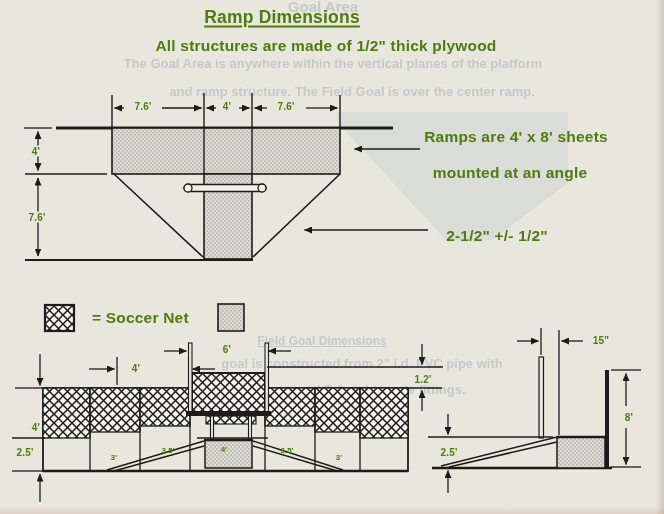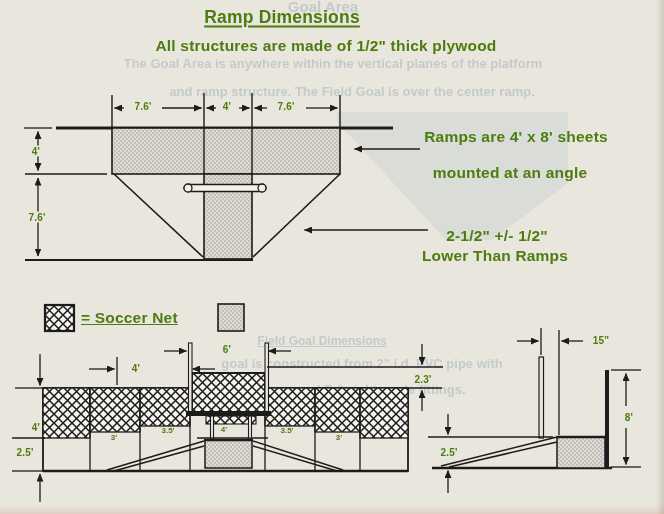--- a/index.html
+++ b/index.html
@@ -11,21 +11,21 @@
   .ghostlayer{position:absolute;inset:0;z-index:1;}
   svg.draw{position:absolute;left:0;top:0;z-index:2;}
   .labels{position:absolute;inset:0;z-index:3;}
   .lb{
     position:absolute;transform:translate(-50%,-50%);
     white-space:nowrap;font-weight:bold;color:#4d7c0f;letter-spacing:.2px;
   }
   .lb-title{font-size:17.5px;text-decoration:underline;text-decoration-thickness:2px;text-underline-offset:3px;}
   .lb-txt{font-size:15.5px;}
   .lb-dim{font-size:10px;}
-  .lb-sm{font-size:8px;letter-spacing:0;}
+  .lb-sm{font-size:8px;letter-spacing:0;margin-top:20px;}
   .lb-left{transform:translateY(-50%);}
   .onLine{background:#e9e6dd;padding:0 2px;}
   .ghost{
     position:absolute;transform:translate(-50%,-50%);
     white-space:nowrap;font-weight:bold;color:#7d95a9;opacity:.34;
     filter:blur(.4px);
   }
   .ghost-h1{font-size:15px;}
   .ghost-ln{font-size:13px;}
   .ghost-h2{font-size:12px;text-decoration:underline;}
@@ -166,27 +166,26 @@
 
     <div class="lb lb-dim" style="left:143px;top:106px;">7.6'</div>
     <div class="lb lb-dim" style="left:227px;top:106px;">4'</div>
     <div class="lb lb-dim" style="left:286px;top:106px;">7.6'</div>
     <div class="lb lb-dim onLine" style="left:36px;top:151px;">4'</div>
     <div class="lb lb-dim onLine" style="left:37px;top:217px;">7.6'</div>
 
     <div class="lb lb-txt" style="left:516px;top:137px;">Ramps are 4' x 8' sheets</div>
     <div class="lb lb-txt" style="left:510px;top:173px;">mounted at an angle</div>
     <div class="lb lb-txt" style="left:497px;top:236px;">2-1/2" +/- 1/2"</div>
-    <div class="lb lb-txt" style="left:495px;top:256px;">Lower Than Ramps</div>
 
-    <div class="lb lb-txt lb-left" style="left:81px;top:318px;text-decoration:underline;">= Soccer Net</div>
+    <div class="lb lb-txt lb-left" style="left:92px;top:318px;">= Soccer Net</div>
 
     <div class="lb lb-dim" style="left:136px;top:368px;">4'</div>
     <div class="lb lb-dim" style="left:227px;top:349px;">6'</div>
-    <div class="lb lb-dim" style="left:423px;top:379px;">2.3'</div>
+    <div class="lb lb-dim" style="left:423px;top:379px;">1.2'</div>
     <div class="lb lb-dim" style="left:36px;top:427px;">4'</div>
     <div class="lb lb-dim" style="left:25px;top:452px;">2.5'</div>
     <div class="lb lb-sm" style="left:114px;top:437px;">3'</div>
     <div class="lb lb-sm" style="left:168px;top:430px;">3.5'</div>
     <div class="lb lb-sm" style="left:224px;top:429px;">4'</div>
     <div class="lb lb-sm" style="left:287px;top:430px;">3.5'</div>
     <div class="lb lb-sm" style="left:339px;top:437px;">3'</div>
 
     <div class="lb lb-dim" style="left:601px;top:340px;">15"</div>
     <div class="lb lb-dim" style="left:629px;top:417px;">8'</div>

